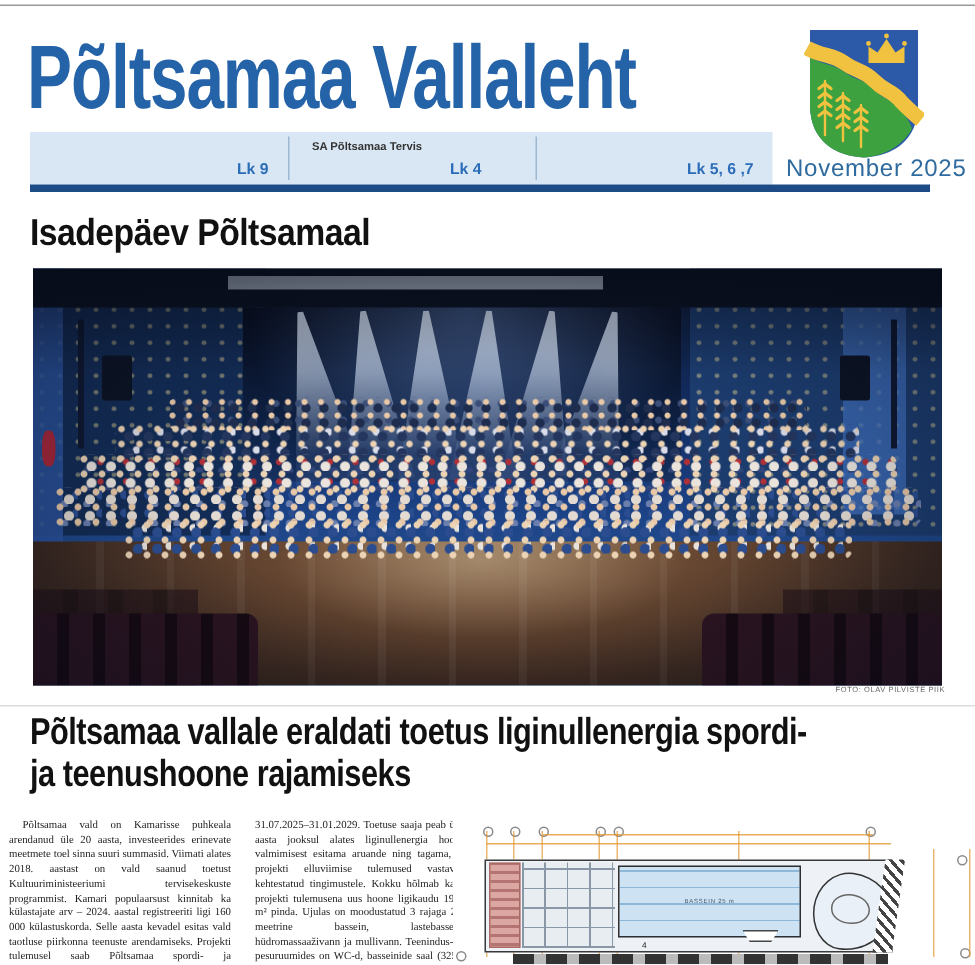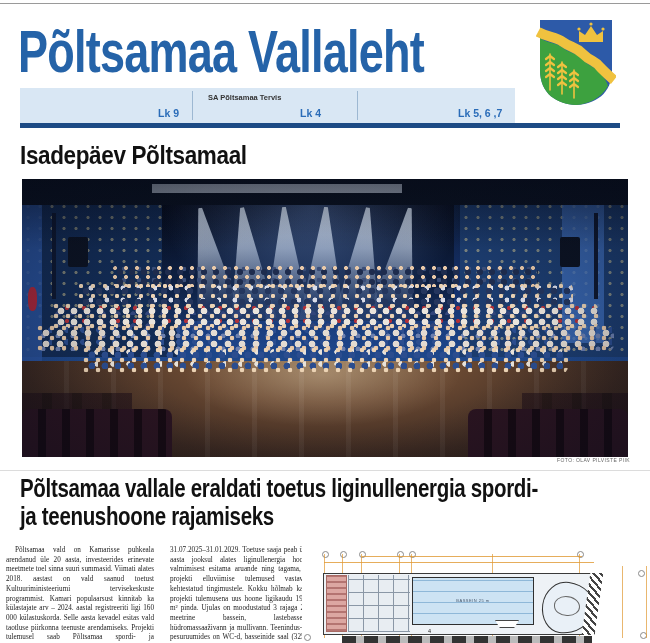--- a/index.html
+++ b/index.html
@@ -182,20 +182,21 @@
       <g stroke="#f0c23f" stroke-linecap="round">
         <path d="M13,72 V36" stroke-width="1.6"></path>
         <path d="M13,38 l-4,3 M13,38 l4,3 M13,44 l-4,3 M13,44 l4,3 M13,50 l-4,3 M13,50 l4,3 M13,56 l-4,3 M13,56 l4,3" stroke-width="2.2"></path>
         <path d="M25,76 V44" stroke-width="1.6"></path>
         <path d="M25,46 l-4,3 M25,46 l4,3 M25,52 l-4,3 M25,52 l4,3 M25,58 l-4,3 M25,58 l4,3 M25,64 l-4,3 M25,64 l4,3" stroke-width="2.2"></path>
         <path d="M37,80 V52" stroke-width="1.6"></path>
         <path d="M37,54 l-4,3 M37,54 l4,3 M37,60 l-4,3 M37,60 l4,3 M37,66 l-4,3 M37,66 l4,3" stroke-width="2.2"></path>
       </g>
     </svg>
   </div>
+  <div class="abs" id="issue-date">November 2025</div>
 
   <div class="abs" id="teaser-bar">
     <div class="pageref" id="pageref-1">Lk 9</div>
     <div class="tdiv" id="tdiv-1"></div>
     <div class="teaser" id="teaser-2">SA Põltsamaa Tervis</div>
     <div class="pageref" id="pageref-2">Lk 4</div>
     <div class="tdiv" id="tdiv-2"></div>
     <div class="pageref" id="pageref-3">Lk 5, 6 ,7</div>
   </div>
   <div class="abs" id="teaser-rule"></div>

